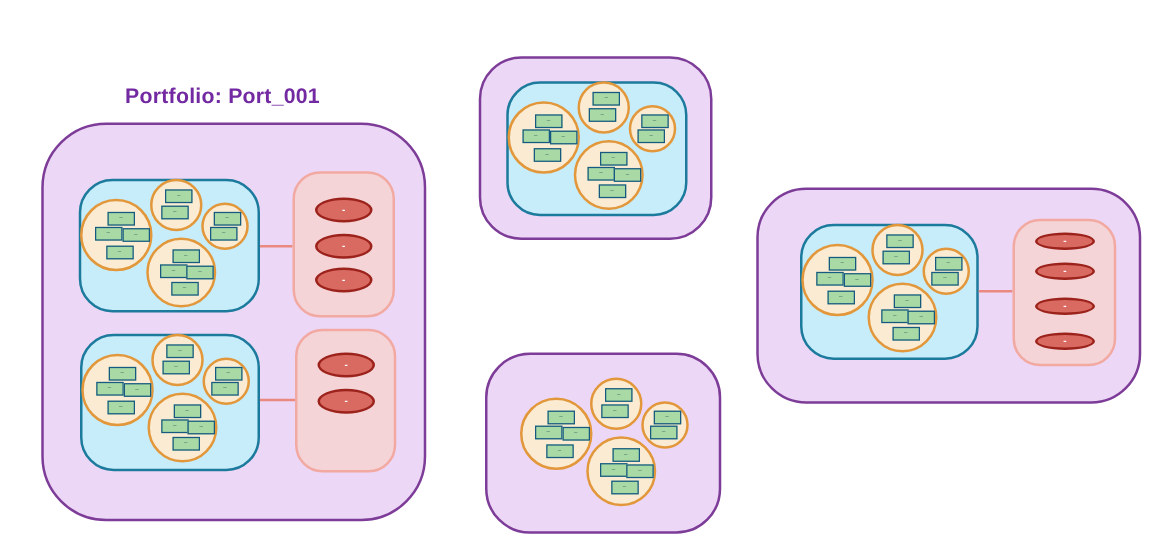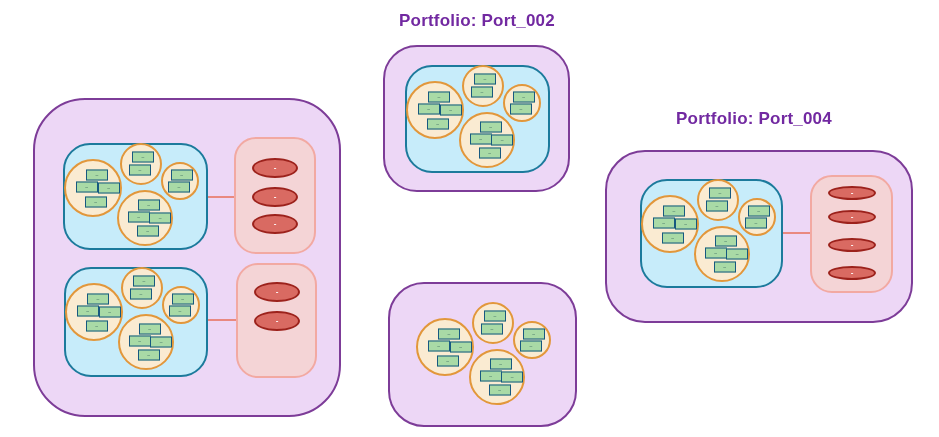--- a/index.html
+++ b/index.html
@@ -27,20 +27,21 @@
     display:flex;align-items:center;justify-content:center;
     font-weight:700;font-size:8px;line-height:1;
   }
   .edge{position:absolute;height:2px;}
 </style>
 </head>
 <body>
 
 <div id="canvas" style="background: rgb(255, 255, 255);">
     <div class="pbox" style="left: 33px; top: 98px; width: 308px; height: 319px; border-radius: 52px; background: rgb(237, 215, 246); border-color: rgb(125, 60, 152);"></div>
+    <div class="ptitle" style="left: 178px; top: 67px; color: rgb(114, 41, 161);">Portfolio: Port_001</div>
     <div class="cluster" style="left: 63px; top: 143px; width: 145px; height: 107px; background: rgb(199, 236, 250); border-color: rgb(28, 122, 156);"></div>
     <div class="edge" style="left: 208px; top: 196px; width: 26px; height: 2px; background: rgb(233, 137, 128);"></div>
     <div class="db" style="left: 234px; top: 137px; width: 82px; height: 117px; background: rgb(244, 212, 214); border-color: rgb(242, 169, 162);"></div>
     <div class="ellipse" style="left: 275px; top: 168px; width: 46px; height: 20px; background: rgb(217, 106, 98); border-color: rgb(156, 34, 28); color: rgb(255, 255, 255);">
       <span>-</span>
     </div>
     <div class="ellipse" style="left: 275px; top: 197px; width: 46px; height: 20px; background: rgb(217, 106, 98); border-color: rgb(156, 34, 28); color: rgb(255, 255, 255);">
       <span>-</span>
     </div>
     <div class="ellipse" style="left: 275px; top: 224px; width: 46px; height: 20px; background: rgb(217, 106, 98); border-color: rgb(156, 34, 28); color: rgb(255, 255, 255);">
@@ -137,21 +138,20 @@
         <span>–</span>
       </div>
       <div class="node" style="left: 79%; top: 50%; background: rgb(169, 218, 166); border-color: rgb(23, 89, 128); color: rgb(55, 102, 95);">
         <span>–</span>
       </div>
       <div class="node" style="left: 55%; top: 75%; background: rgb(169, 218, 166); border-color: rgb(23, 89, 128); color: rgb(55, 102, 95);">
         <span>–</span>
       </div>
     </div>
     <div class="pbox" style="left: 383px; top: 45px; width: 187px; height: 147px; border-radius: 34px; background: rgb(237, 215, 246); border-color: rgb(125, 60, 152);"></div>
-    <div class="ptitle" style="left: 477px; top: 11px; color: rgb(114, 41, 161);">Portfolio: Port_002</div>
     <div class="cluster" style="left: 405px; top: 65px; width: 145px; height: 108px; background: rgb(199, 236, 250); border-color: rgb(28, 122, 156);"></div>
     <div class="bubble" style="left: 406px; top: 81px; width: 58px; height: 58px; background: rgb(250, 235, 210); border-color: rgb(226, 151, 59);">
       <div class="node" style="left: 57%; top: 25%; background: rgb(169, 218, 166); border-color: rgb(23, 89, 128); color: rgb(55, 102, 95);">
         <span>–</span>
       </div>
       <div class="node" style="left: 38%; top: 49%; background: rgb(169, 218, 166); border-color: rgb(23, 89, 128); color: rgb(55, 102, 95);">
         <span>–</span>
       </div>
       <div class="node" style="left: 79%; top: 50%; background: rgb(169, 218, 166); border-color: rgb(23, 89, 128); color: rgb(55, 102, 95);">
         <span>–</span>
@@ -229,21 +229,20 @@
         <span>–</span>
       </div>
       <div class="node" style="left: 79%; top: 50%; background: rgb(169, 218, 166); border-color: rgb(23, 89, 128); color: rgb(55, 102, 95);">
         <span>–</span>
       </div>
       <div class="node" style="left: 55%; top: 75%; background: rgb(169, 218, 166); border-color: rgb(23, 89, 128); color: rgb(55, 102, 95);">
         <span>–</span>
       </div>
     </div>
     <div class="pbox" style="left: 605px; top: 150px; width: 308px; height: 173px; border-radius: 40px; background: rgb(237, 215, 246); border-color: rgb(125, 60, 152);"></div>
-    <div class="ptitle" style="left: 754px; top: 109px; color: rgb(114, 41, 161);">Portfolio: Port_004</div>
     <div class="cluster" style="left: 640px; top: 179px; width: 143px; height: 109px; background: rgb(199, 236, 250); border-color: rgb(28, 122, 156);"></div>
     <div class="edge" style="left: 783px; top: 232px; width: 27px; height: 2px; background: rgb(233, 137, 128);"></div>
     <div class="db" style="left: 810px; top: 175px; width: 83px; height: 118px; background: rgb(244, 212, 214); border-color: rgb(242, 169, 162);"></div>
     <div class="ellipse" style="left: 852px; top: 193px; width: 48px; height: 14px; background: rgb(217, 106, 98); border-color: rgb(156, 34, 28); color: rgb(255, 255, 255);">
       <span>-</span>
     </div>
     <div class="ellipse" style="left: 852px; top: 217px; width: 48px; height: 14px; background: rgb(217, 106, 98); border-color: rgb(156, 34, 28); color: rgb(255, 255, 255);">
       <span>-</span>
     </div>
     <div class="ellipse" style="left: 852px; top: 245px; width: 48px; height: 14px; background: rgb(217, 106, 98); border-color: rgb(156, 34, 28); color: rgb(255, 255, 255);">

